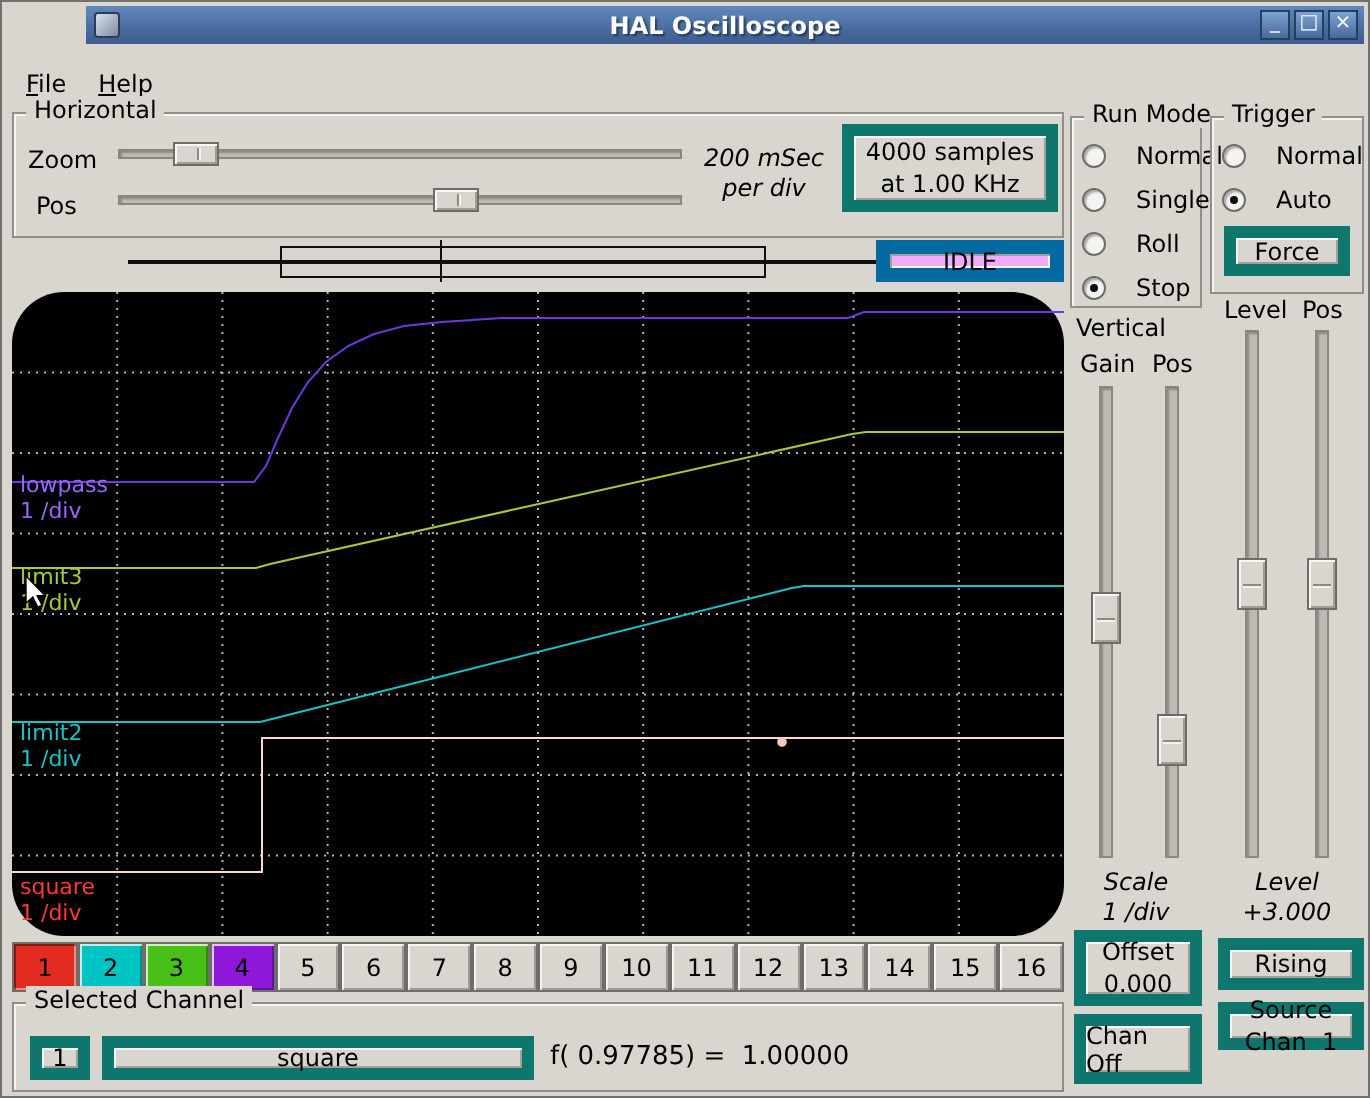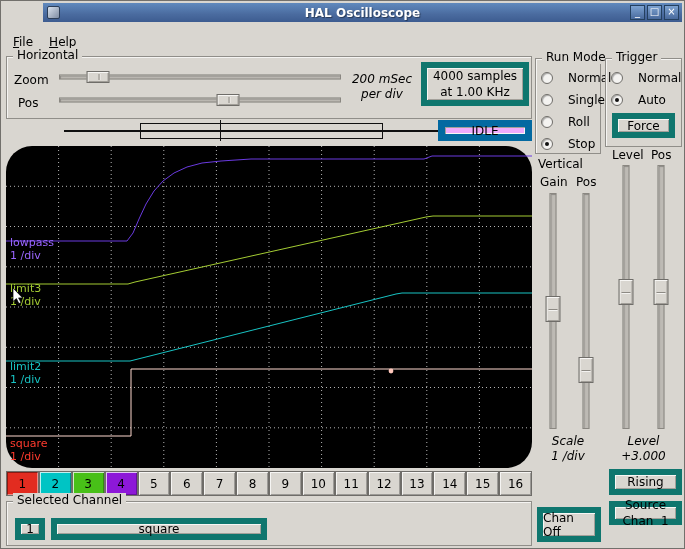--- a/index.html
+++ b/index.html
@@ -223,20 +223,24 @@
 
   <div class="vblock" style="left:534px;top:433px;width:66px;">
     <div>Scale</div>
     <div>1 /div</div>
   </div>
   <div class="vblock" style="left:604px;top:433px;width:77px;">
     <div>Level</div>
     <div>+3.000</div>
   </div>
 
+  <div class="btn multiline" style="left:536px;top:464px;width:64px;height:38px;">
+    <div>Offset</div>
+    <div>0.000</div>
+  </div>
   <div class="btn" style="left:536px;top:506px;width:64px;height:35px;">
     <span>Chan Off</span>
   </div>
   <div class="btn" style="left:608px;top:468px;width:73px;height:26px;">
     <span>Rising</span>
   </div>
   <div class="btn multiline" style="left:608px;top:500px;width:73px;height:24px;">
     <div>Source</div>
     <div class="pre">Chan  1</div>
   </div>
@@ -261,15 +265,16 @@
     </div>
 
   <div class="frame" style="left:5px;top:500px;width:526px;height:45px;">
     <div class="frame-label">Selected Channel</div>
     <div class="btn" style="left:8px;top:16px;width:30px;height:22px;">
       <span>1</span>
     </div>
     <div class="btn" style="left:44px;top:16px;width:216px;height:22px;">
       <span>square</span>
     </div>
+    <div class="readout" style="left:268px;top:19px;">f( 0.97785) =  1.00000</div>
   </div>
 
 </div>
 
 </body></html>

